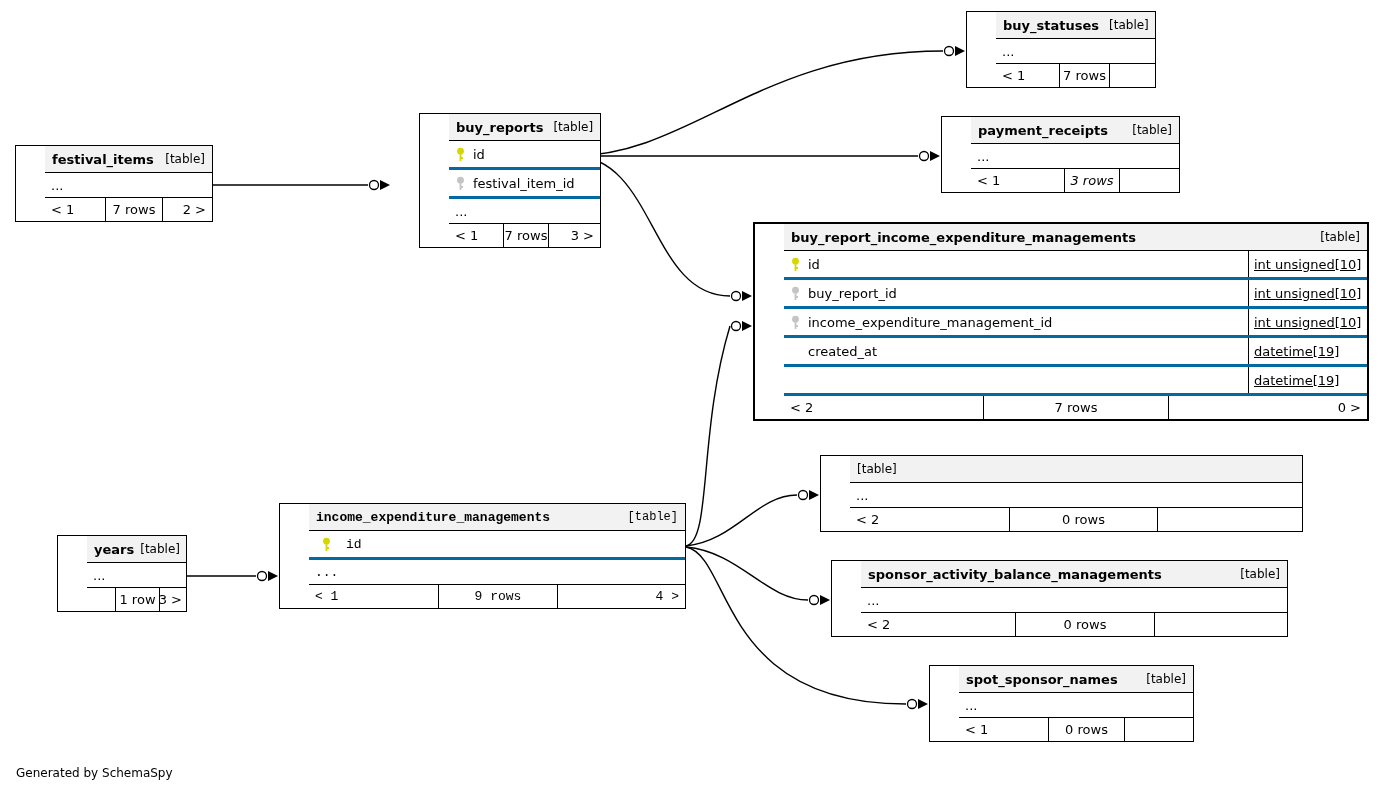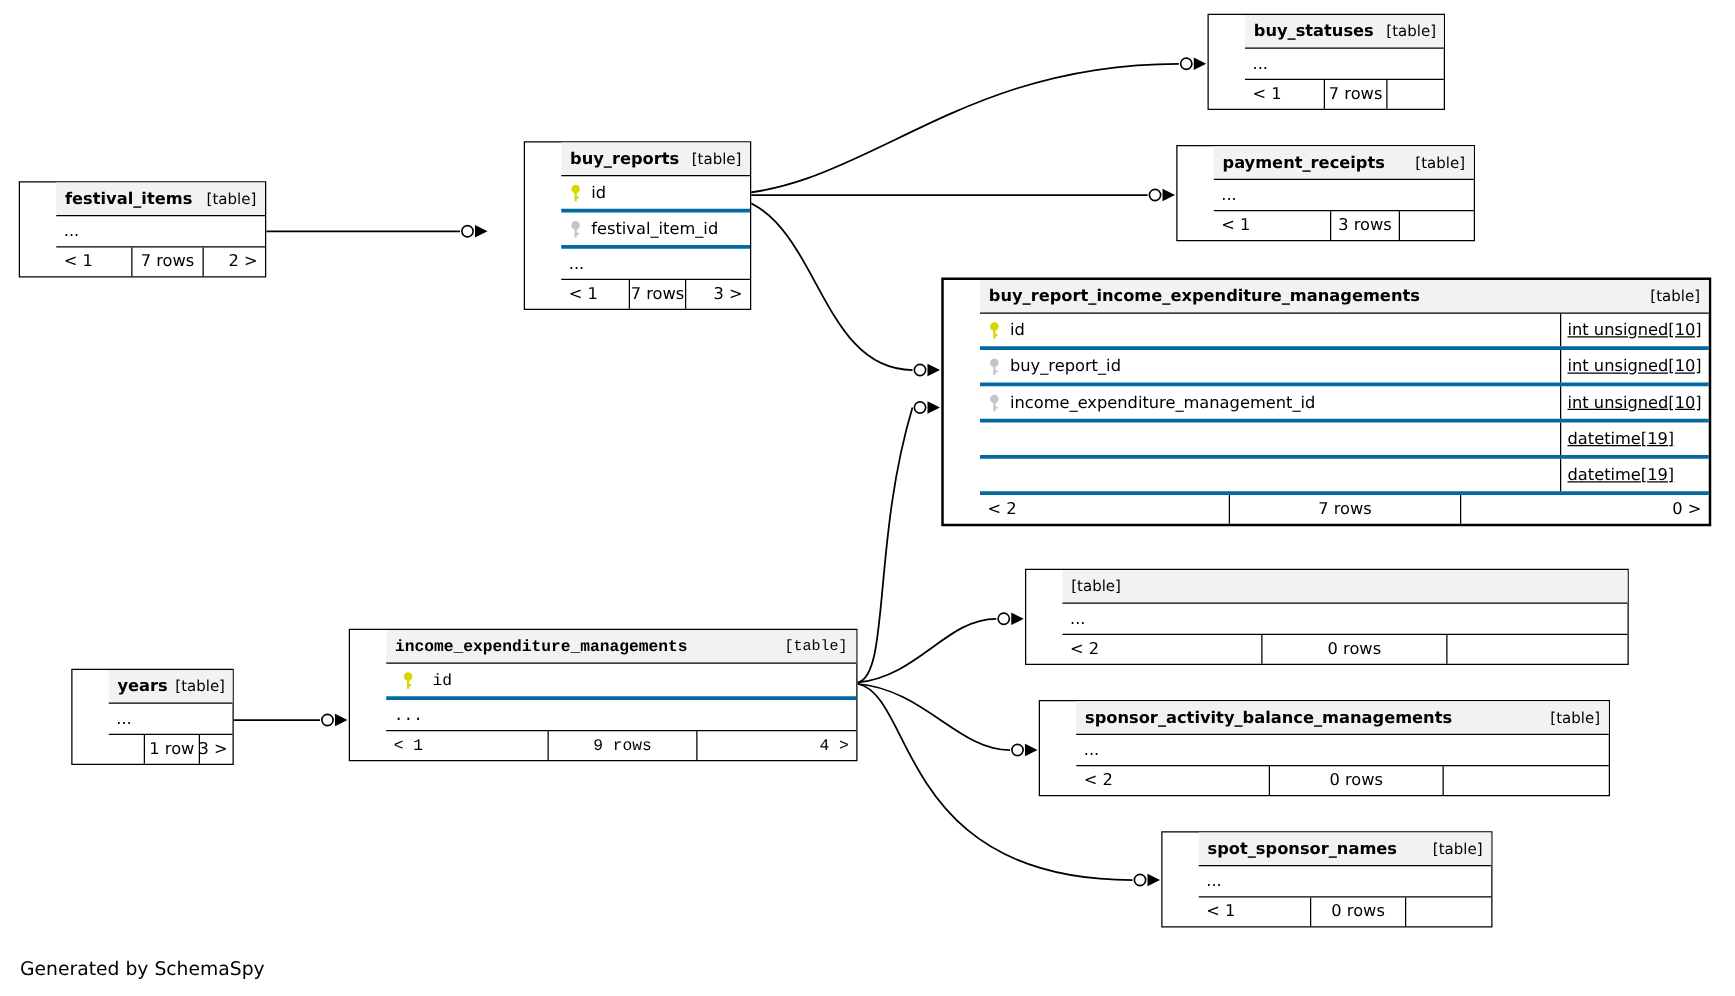--- a/index.html
+++ b/index.html
@@ -24,21 +24,21 @@
 
   .e-footer { display: flex; align-items: center; height: 23px; }
   .e-footer span { height: 100%; display: flex; align-items: center; white-space: nowrap; }
   .f-left  { justify-content: flex-start; padding: 0 6px; }
   .f-center{ justify-content: center; border-left: 1px solid #000; }
   .f-right { justify-content: flex-end; padding: 0 6px; border-left: 1px solid #000; }
 
   .key-icon { width: 11px; height: 15px; flex: 0 0 11px; }
   .key-spacer { width: 11px; flex: 0 0 11px; }
 
-  .generator-note { position: absolute; left: 16px; top: 766px; font-size: 15px; color: #000; z-index: 1; }
+  .generator-note { position: absolute; left: 16px; top: 766px; font-size: 12px; color: #000; z-index: 1; }
 </style>
 </head>
 <body>
 
 <div id="canvas">
 
   <svg id="edges" viewBox="0 0 1388 797">
     <g stroke="#000" stroke-width="1.4" fill="none">
       <path d="M 213 185 H 368"></path>
       <path d="M 573 156 C 690 156 760 51 943 51"></path>
@@ -149,21 +149,21 @@
   </div>
 
   <div class="entity" style="left:941px; top:116px; width:239px;">
     <div class="e-header">
       <span class="e-title">payment_receipts</span>
       <span class="e-tag">[table]</span>
     </div>
     <div class="e-ellipsis">...</div>
     <div class="e-footer">
       <span class="f-left" style="width:93px;">&lt; 1</span>
-      <span class="f-center" style="flex:1;">3 rows</span>
+      <span class="f-center" style="flex:1;font-style:italic;">3 rows</span>
       <span class="f-right" style="width:60px;"></span>
     </div>
   </div>
 
   <div class="entity entity--focus" style="left:753px; top:222px; width:616px;">
     <div class="e-header">
       <span class="e-title">buy_report_income_expenditure_managements</span>
       <span class="e-tag">[table]</span>
     </div>
     <div class="e-row">
@@ -190,20 +190,24 @@
       <div class="name-cell">
         <svg class="key-icon" viewBox="0 0 11 15">
             <circle cx="5.5" cy="4.2" r="3.4" fill="#c4c4c4"></circle>
             <path d="M5.5 7.2 V14 M5.5 11 H8" stroke="#c4c4c4" stroke-width="1.8" fill="none"></path>
           </svg>
         <span>income_expenditure_management_id</span>
       </div>
       <div class="type-cell">int unsigned[10]</div>
     </div>
     <div class="e-row">
+      <div class="name-cell">
+        <span class="key-spacer"></span>
+        <span>created_at</span>
+      </div>
       <div class="type-cell">datetime[19]</div>
     </div>
     <div class="e-row">
       <div class="type-cell">datetime[19]</div>
     </div>
     <div class="e-footer">
       <span class="f-left" style="width:199px;">&lt; 2</span>
       <span class="f-center" style="flex:1;">7 rows</span>
       <span class="f-right" style="width:199px;">0 &gt;</span>
     </div>

